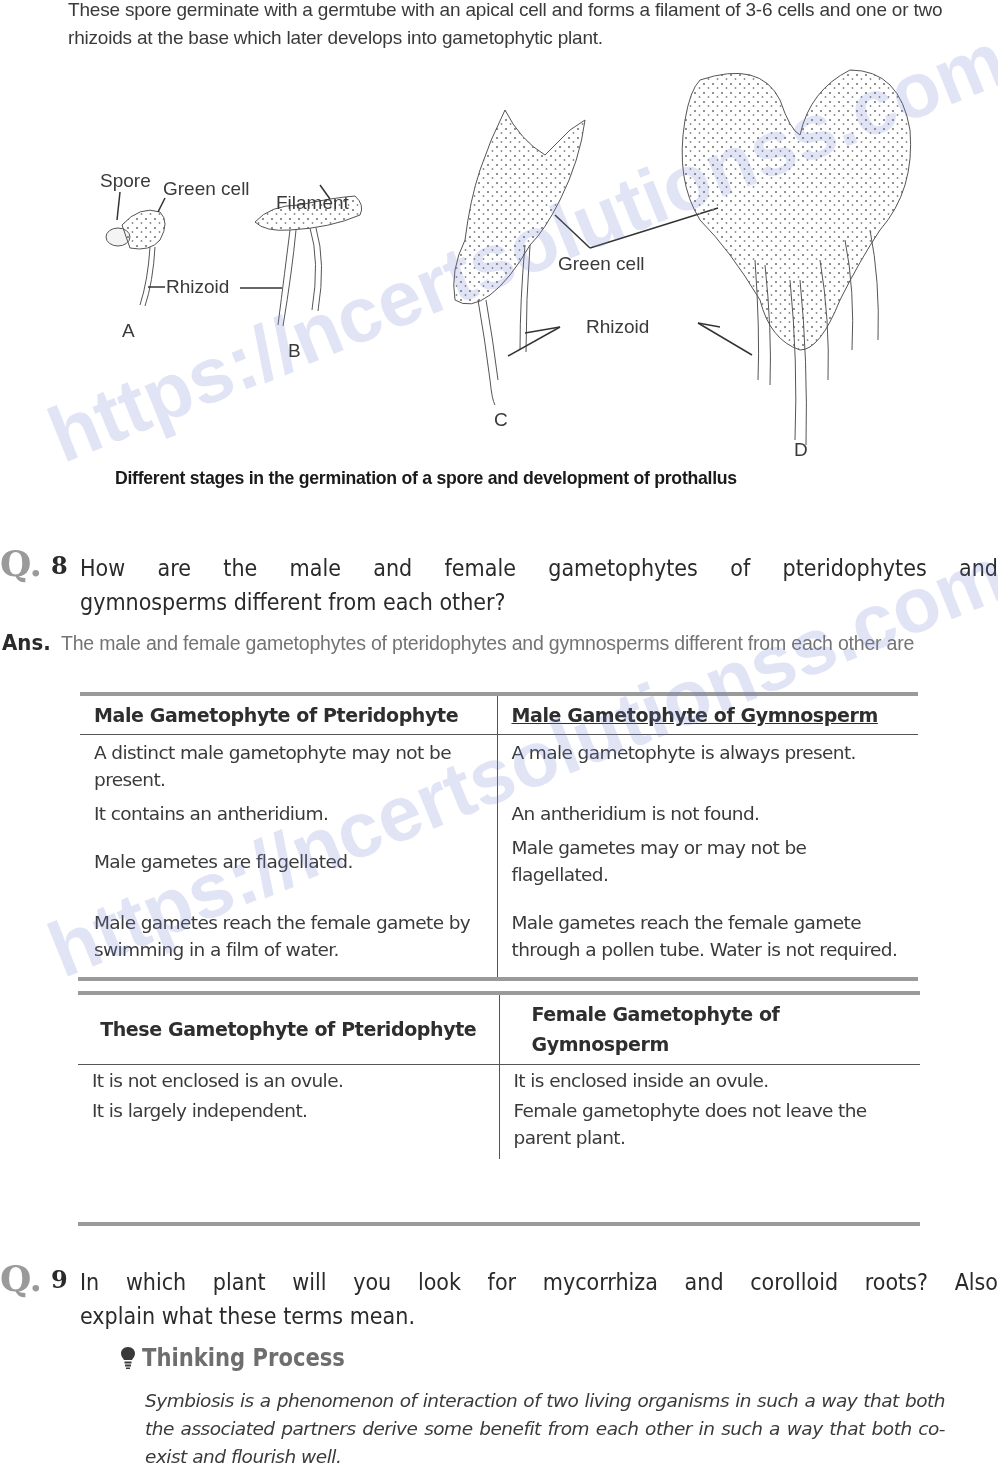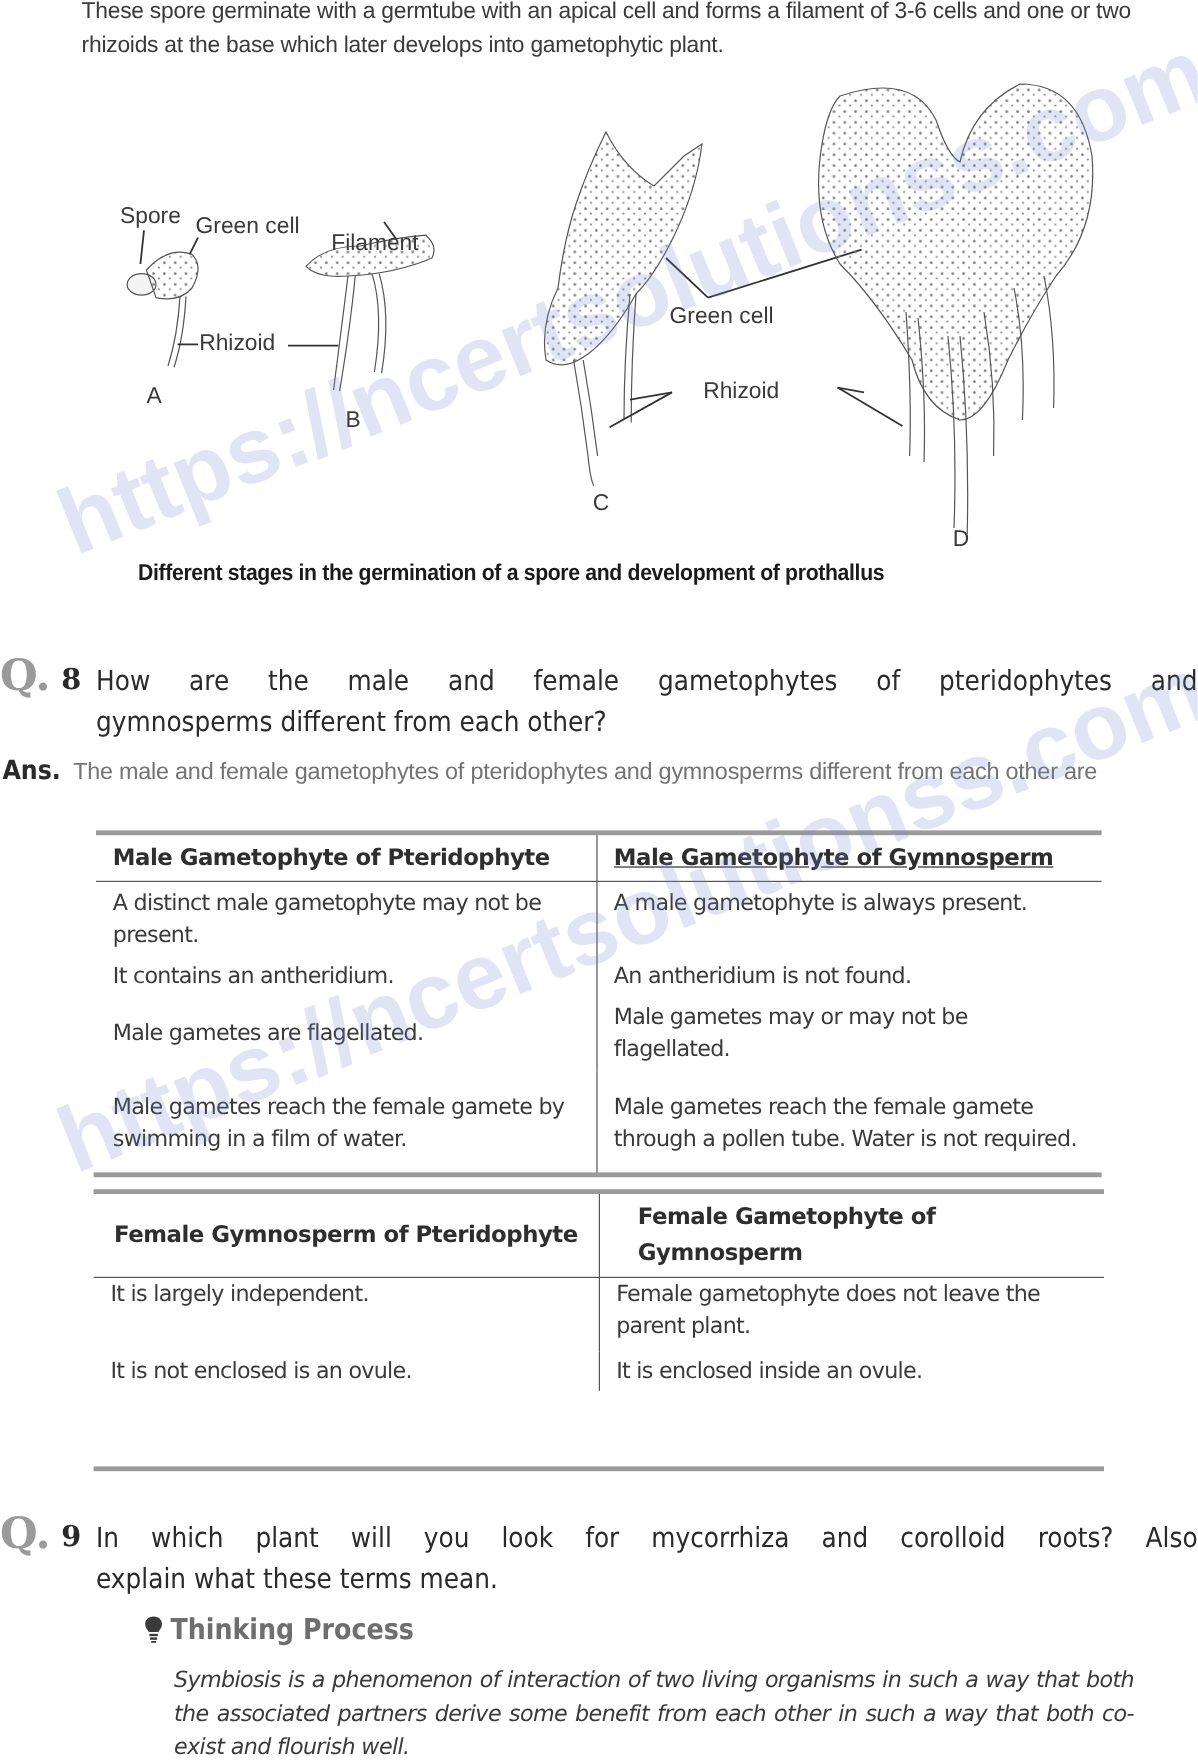--- a/index.html
+++ b/index.html
@@ -150,32 +150,32 @@
 <div class="rule-bot" style="left:78px;top:977px;width:840px;"></div>
 
 <div class="rule-top" style="left:78px;top:991px;width:842px;"></div>
 <table class="cmp" style="left:78px;top:995px;width:842px;">
   <colgroup>
       <col style="width:421px">
       <col style="width:421px">
     </colgroup>
   <thead>
     <tr style="height:69px;">
-      <th class="divider" style="text-align:center;line-height:30px;">Female Gymnosperm of Pteridophyte</th>
+      <th class="divider" style="text-align:center;line-height:30px;">These Gametophyte of Pteridophyte</th>
       <th style="text-align:left;line-height:30px;padding-left:32px;">Female Gametophyte of Gymnosperm</th>
     </tr>
   </thead>
   <tbody>
+    <tr style="height:33px;">
+      <td class="divider">It is not enclosed is an ovule.</td>
+      <td>It is enclosed inside an ovule.</td>
+    </tr>
     <tr style="height:62px;">
       <td class="divider" style="vertical-align:top;">It is largely independent.</td>
       <td style="vertical-align:top;">Female gametophyte does not leave the parent plant.</td>
-    </tr>
-    <tr style="height:33px;">
-      <td class="divider">It is not enclosed is an ovule.</td>
-      <td>It is enclosed inside an ovule.</td>
     </tr>
   </tbody>
 </table>
 <div class="rule-bot" style="left:78px;top:1222px;width:842px;"></div>
 
 <span class="qmark" style="left:0px;top:1257px;">Q.</span>
 <span class="qnum" style="left:51px;top:1265px;">9</span>
 <div class="qtext justified" style="left:80px;top:1265px;width:1020px;">In which plant will you look for mycorrhiza and corolloid roots? Also</div>
 <div class="qtext" style="left:80px;top:1299px;width:1000px;">explain what these terms mean.</div>
 

